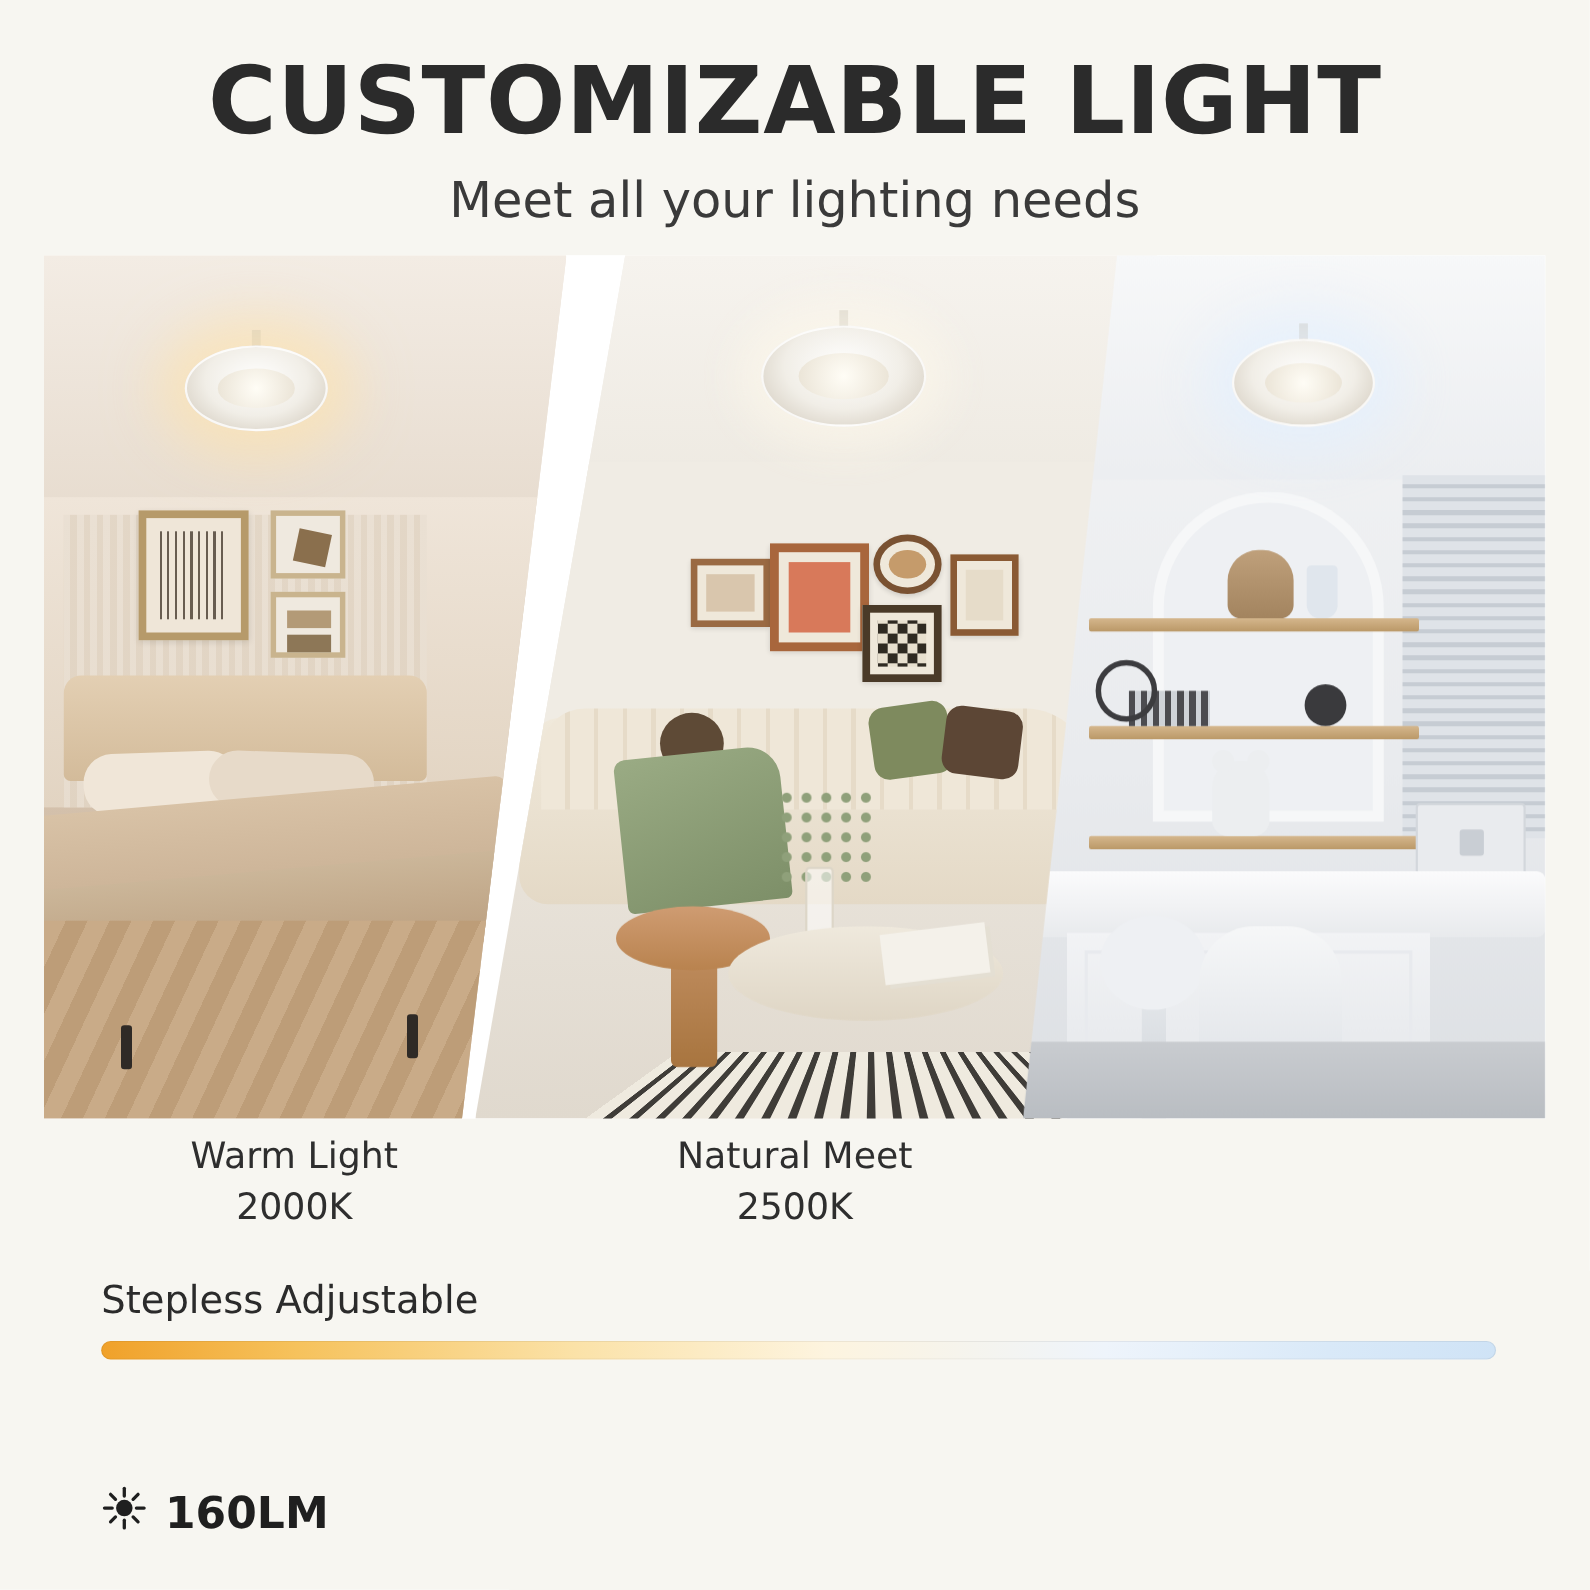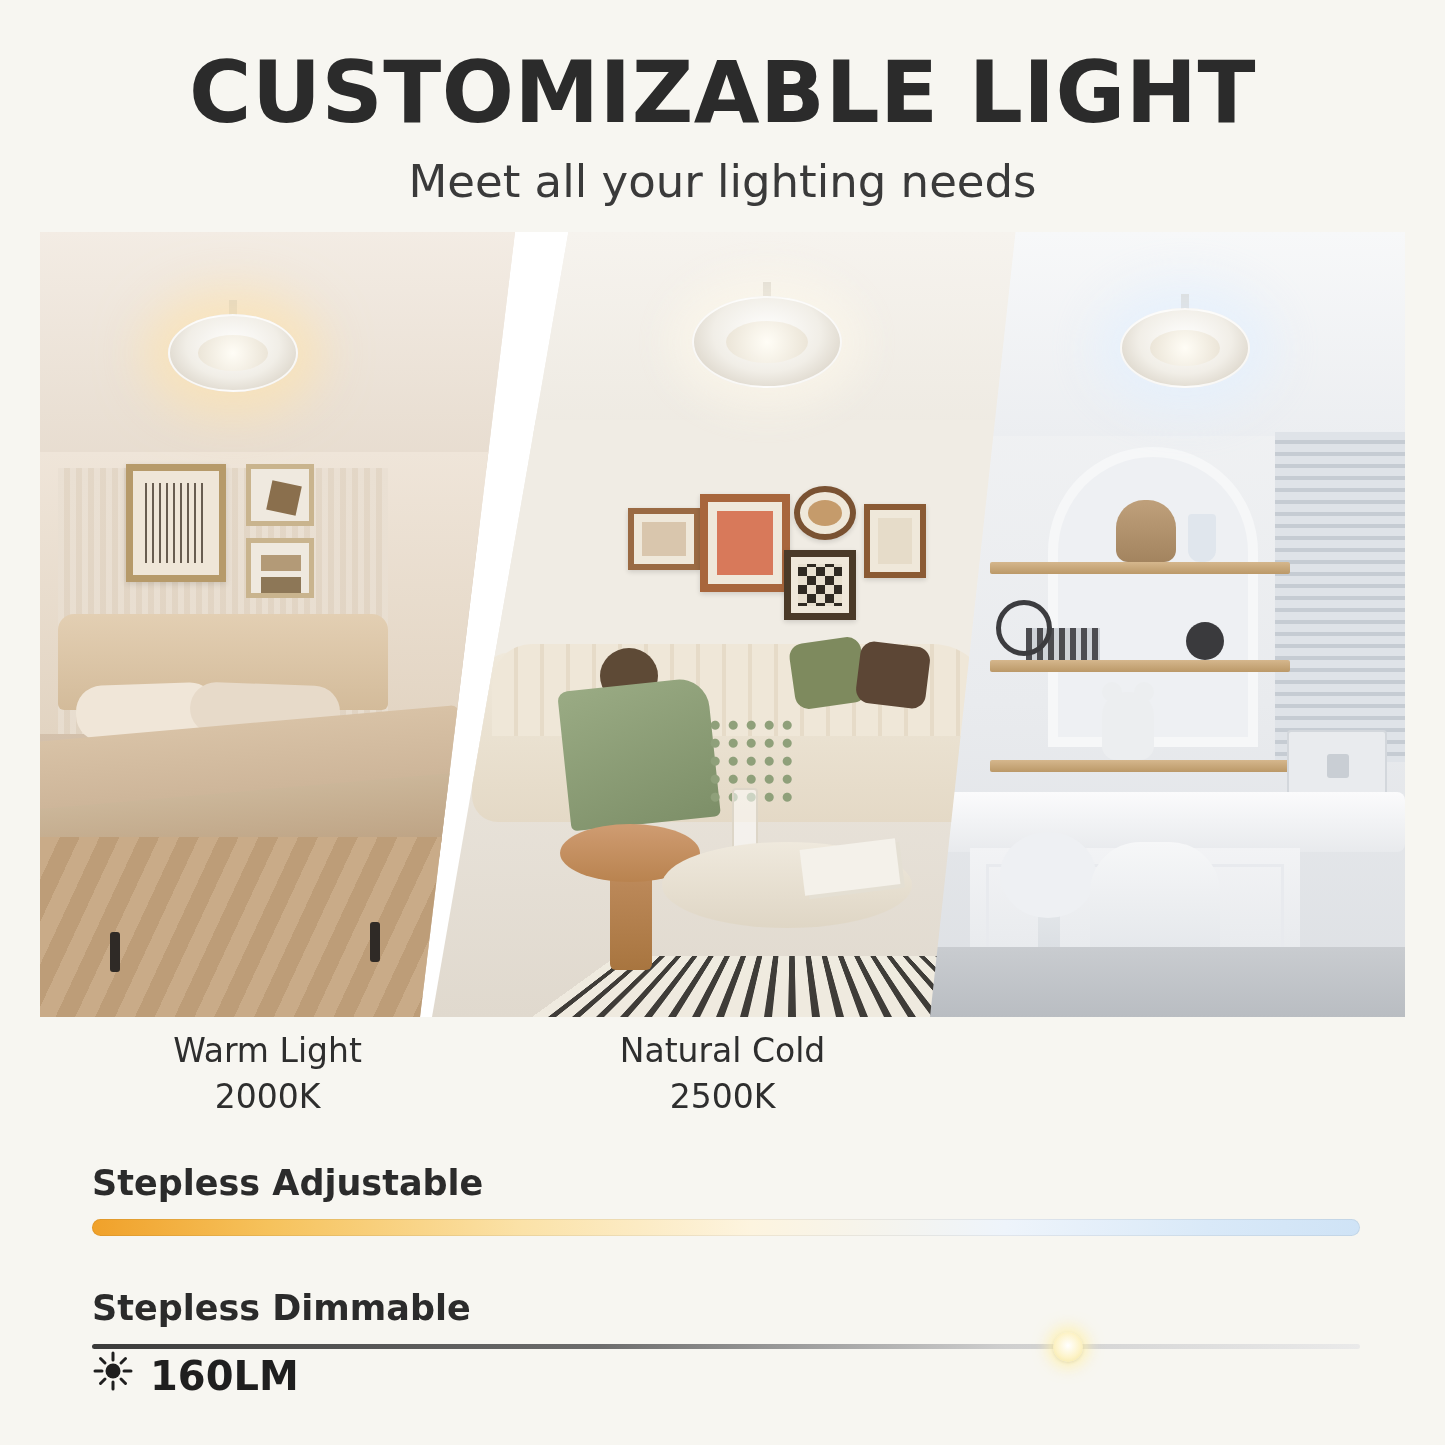--- a/index.html
+++ b/index.html
@@ -240,21 +240,20 @@
   .cap3 { width: 455px; }
 
   
   .slider-block { position: absolute; left: 92px; width: 1268px; }
   .sb1 { top: 1163px; }
   .sb2 { top: 1288px; }
   .slider-label {
     font-size: 35px;
     color: #2b2b2b;
     margin-bottom: 16px;
-    font-weight: bold;
   }
   .track-cct {
     height: 17px; border-radius: 9px;
     background: linear-gradient(90deg,#f0a12a 0%, #f6c25c 14%, #fbe2a8 34%, #fdf4df 52%, #eef4fb 72%, #d9e9f8 88%, #cfe3f6 100%);
     box-shadow: inset 0 0 0 1px rgba(0,0,0,.06);
   }
   .track-dim {
     position: relative;
     height: 5px; border-radius: 3px;
     background: linear-gradient(90deg,#3a3a3a 0%, #6d6d6d 40%, #cfcfcf 72%, #eaeaea 100%);
@@ -377,36 +376,30 @@
       </div>
     </div>
   </div>
 
   <div class="captions">
     <div class="caption cap1">
       <div>Warm Light</div>
       <div>2000K</div>
     </div>
     <div class="caption cap2">
-      <div>Natural Cold</div>
+      <div>Natural Meet</div>
       <div>2500K</div>
     </div>
   </div>
 
   <div class="slider-block sb1">
     <div class="slider-label">Stepless Adjustable</div>
     <div class="track-cct"></div>
   </div>
 
-  <div class="slider-block sb2">
-    <div class="slider-label">Stepless Dimmable</div>
-    <div class="track-dim">
-      <div class="knob" style="left: 77%;"></div>
-    </div>
-  </div>
 
   <div class="lumens">
     <div class="lum">
       <span class="sun">
         <svg width="42" height="42" viewBox="0 0 42 42" aria-hidden="true">
           <circle cx="21" cy="21" r="7.5" fill="#1f1f1f"></circle>
           <g stroke="#1f1f1f" stroke-width="3" stroke-linecap="round">
             <line x1="21" y1="3" x2="21" y2="10"></line>
             <line x1="21" y1="32" x2="21" y2="39"></line>
             <line x1="3" y1="21" x2="10" y2="21"></line>

